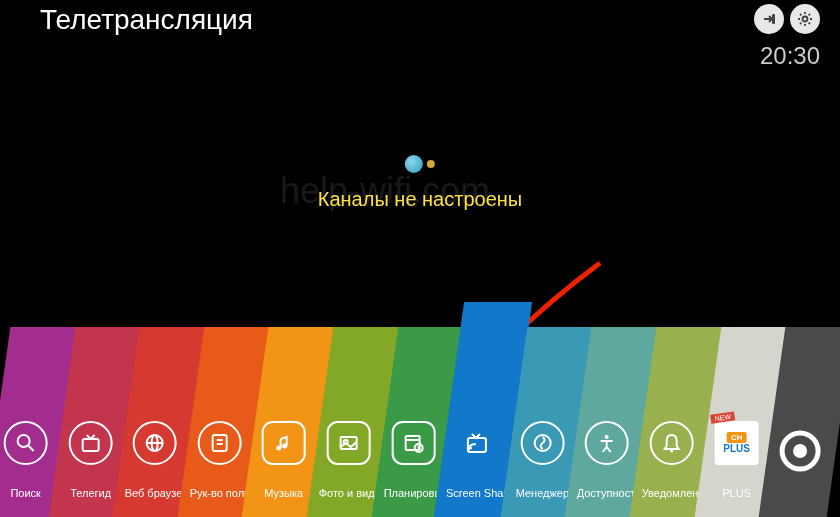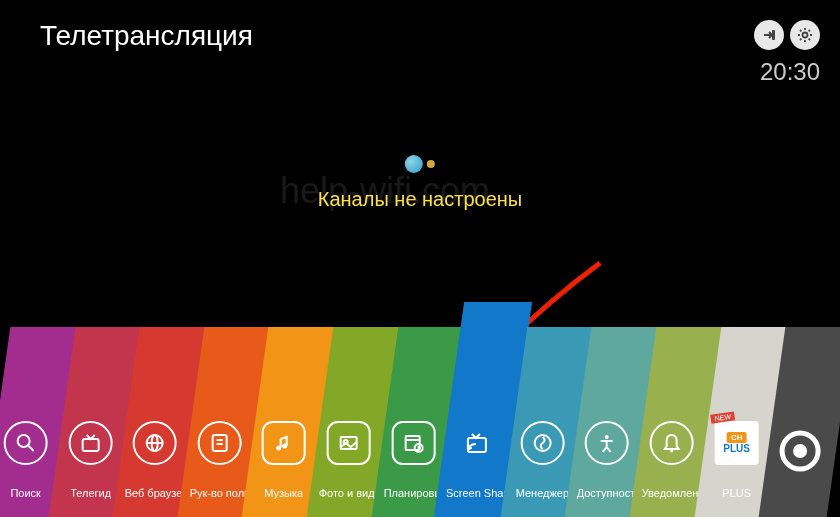--- a/index.html
+++ b/index.html
@@ -10,21 +10,21 @@
     body {
       width: 840px;
       height: 517px;
       background: #000;
       font-family: Arial, sans-serif;
       position: relative;
       overflow: hidden;
     }
     .header {
       position: absolute;
-      top: 20px;
+      top: 4px;
       left: 40px;
       right: 20px;
       display: flex;
       justify-content: space-between;
       align-items: flex-start;
     }
     .title {
       color: #fff;
       font-size: 28px;
       font-weight: 500;

